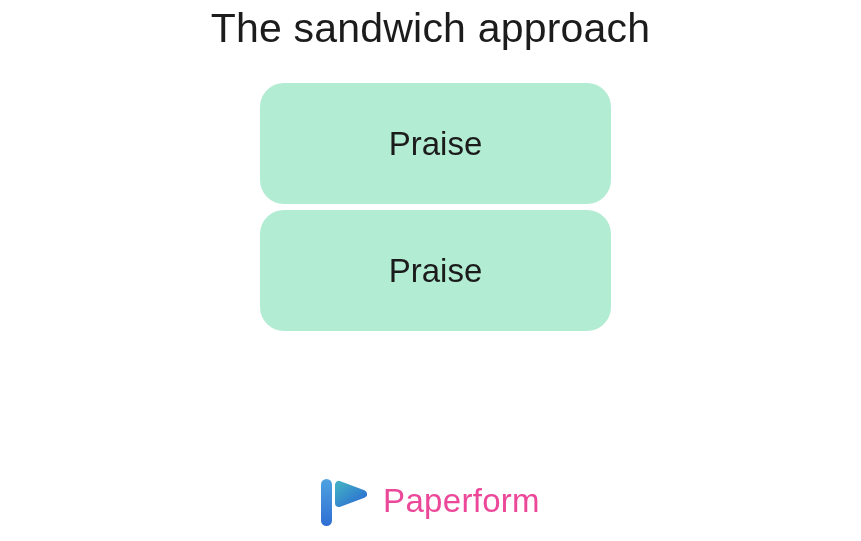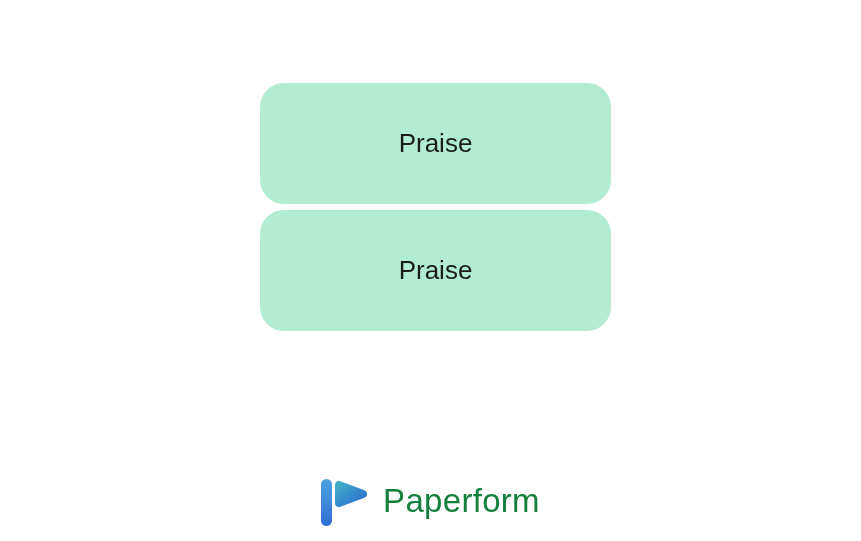--- a/index.html
+++ b/index.html
@@ -37,21 +37,21 @@
     gap: 6px;
   }
   .box {
     height: 121px;
     border-radius: 24px;
     display: flex;
     align-items: center;
     justify-content: center;
   }
   .box-label {
-    font-size: 26px;
+    font-size: 33px;
     color: #1b1b1b;
   }
   .logo {
     position: absolute;
     top: 477px;
     left: 0;
     width: 100%;
     display: flex;
     align-items: flex-start;
     justify-content: center;
@@ -65,20 +65,21 @@
     font-size: 33px;
     line-height: 48px;
     letter-spacing: 0.3px;
   }
 </style>
 </head>
 <body>
 
 <div class="canvas">
 
+  <h1 class="title">The sandwich approach</h1>
 
   <div class="stack">
     <div class="box" style="background-color: rgb(178, 236, 210);">
       <span class="box-label">Praise</span>
     </div>
     <div class="box" style="background-color: rgb(178, 236, 210);">
       <span class="box-label">Praise</span>
     </div>
   </div>
 
@@ -90,16 +91,16 @@
           <stop offset="1" stop-color="#2e6fd4"></stop>
         </linearGradient>
         <linearGradient id="triGrad" x1="0" y1="0" x2="1" y2="1">
           <stop offset="0" stop-color="#41abc6"></stop>
           <stop offset="1" stop-color="#2b6fd1"></stop>
         </linearGradient>
       </defs>
       <rect x="0" y="1" width="11" height="47" rx="5.5" fill="url(#barGrad)"></rect>
       <path d="M18 7 L18 25 L42 16 Z" fill="url(#triGrad)" stroke="url(#triGrad)" stroke-width="8" stroke-linejoin="round"></path>
     </svg>
-    <span class="logo-text" style="color: #15803d;">Paperform</span>
+    <span class="logo-text" style="color: #ec4899;">Paperform</span>
   </div>
 
 </div>
 
 </body></html>

